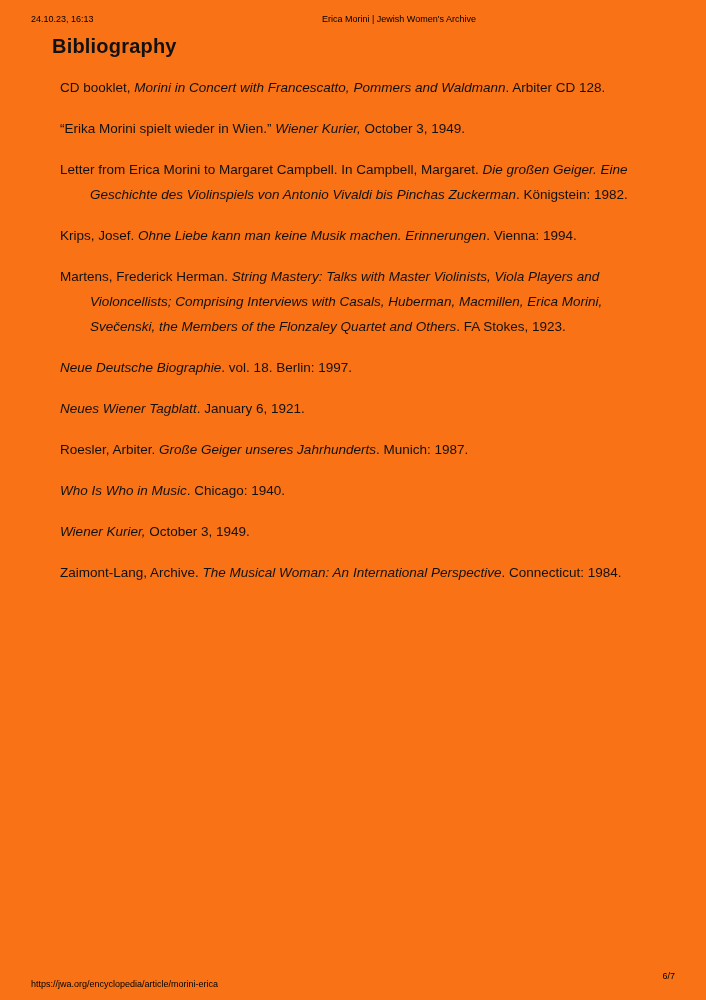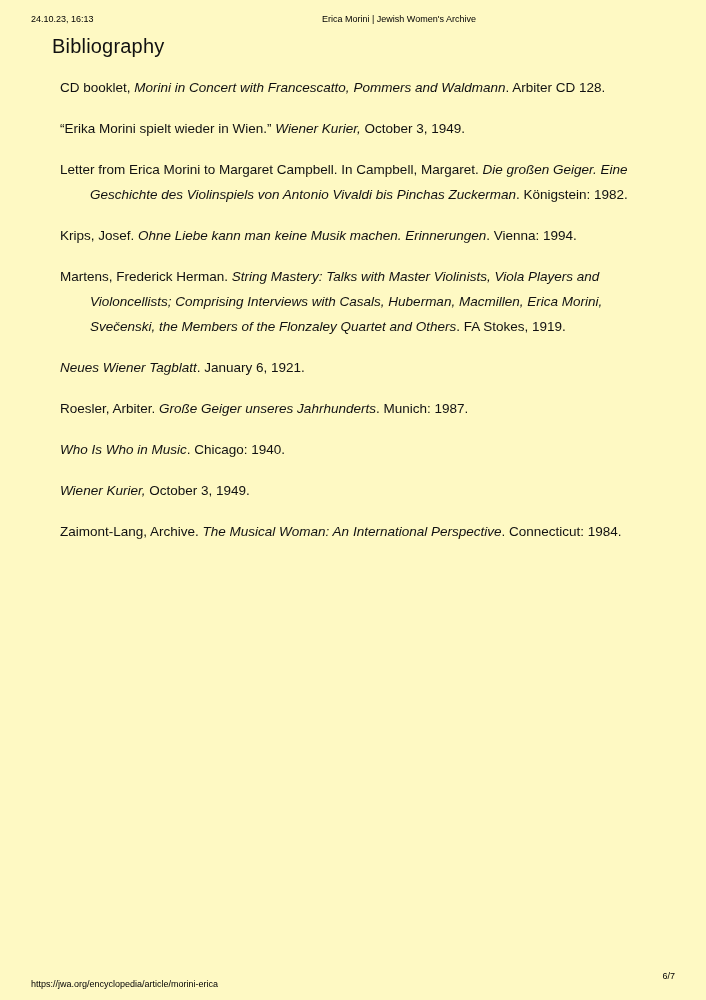--- a/index.html
+++ b/index.html
@@ -4,21 +4,21 @@
 <style>
   html, body {
     margin: 0;
     padding: 0;
     background: #ffffff;
   }
   .page {
     position: relative;
     width: 706px;
     height: 1000px;
-    background: #fef9c3;
+    background: #f97316;
     overflow: hidden;
     font-family: "Liberation Sans", sans-serif;
     color: #000000;
   }
   
   .print-header {
     position: absolute;
     top: 14px;
     left: 0;
     right: 0;
@@ -43,21 +43,21 @@
   .content {
     position: absolute;
     top: 33px;
     left: 52px;
     width: 600px;
   }
   h1.section-title {
     margin: 0 0 16px 0;
     font-size: 20px;
     line-height: 26px;
-    font-weight: 400;
+    font-weight: 700;
     letter-spacing: 0.2px;
     color: #111111;
   }
   .entries {
     padding-left: 8px;
   }
   p.entry {
     margin: 16px 0 10px 0;
     width: 550px;
     padding-left: 30px;   
@@ -103,21 +103,22 @@
     <span class="ph-title">Erica Morini | Jewish Women's Archive</span>
   </div>
 
   <div class="content">
     <h1 class="section-title">Bibliography</h1>
     <div class="entries" id="entries">
         <p class="entry"><span>CD booklet, </span><em>Morini in Concert with Francescatto, Pommers and Waldmann</em><span>. Arbiter CD 128.</span></p>
         <p class="entry"><span>“Erika Morini spielt wieder in Wien.” </span><em>Wiener Kurier,</em><span> October 3, 1949.</span></p>
         <p class="entry"><span>Letter from Erica Morini to Margaret Campbell. In Campbell, Margaret. </span><em>Die großen Geiger. Eine Geschichte des Violinspiels von Antonio Vivaldi bis Pinchas Zuckerman</em><span>. Königstein: 1982.</span></p>
         <p class="entry"><span>Krips, Josef. </span><em>Ohne Liebe kann man keine Musik machen. Erinnerungen</em><span>. Vienna: 1994.</span></p>
-        <p class="entry"><span>Martens, Frederick Herman. </span><em>String Mastery: Talks with Master Violinists, Viola Players and Violoncellists; Comprising Interviews with Casals, Huberman, Macmillen, Erica Morini, Svečenski, the Members of the Flonzaley Quartet and Others</em><span>. FA Stokes, 1919.</span></p>
+        <p class="entry"><span>Martens, Frederick Herman. </span><em>String Mastery: Talks with Master Violinists, Viola Players and Violoncellists; Comprising Interviews with Casals, Huberman, Macmillen, Erica Morini, Svečenski, the Members of the Flonzaley Quartet and Others</em><span>. FA Stokes, 1923.</span></p>
+        <p class="entry"><em>Neue Deutsche Biographie</em><span>. vol. 18. Berlin: 1997.</span></p>
         <p class="entry"><em>Neues Wiener Tagblatt</em><span>. January 6, 1921.</span></p>
         <p class="entry"><span>Roesler, Arbiter. </span><em>Große Geiger unseres Jahrhunderts</em><span>. Munich: 1987.</span></p>
         <p class="entry"><em>Who Is Who in Music</em><span>. Chicago: 1940.</span></p>
         <p class="entry"><em>Wiener Kurier,</em><span> October 3, 1949.</span></p>
         <p class="entry"><span>Zaimont-Lang, Archive. </span><em>The Musical Woman: An International Perspective</em><span>. Connecticut: 1984.</span></p>
       </div>
   </div>
 
   <div class="print-footer">
     <span class="pf-url">https://jwa.org/encyclopedia/article/morini-erica</span>

